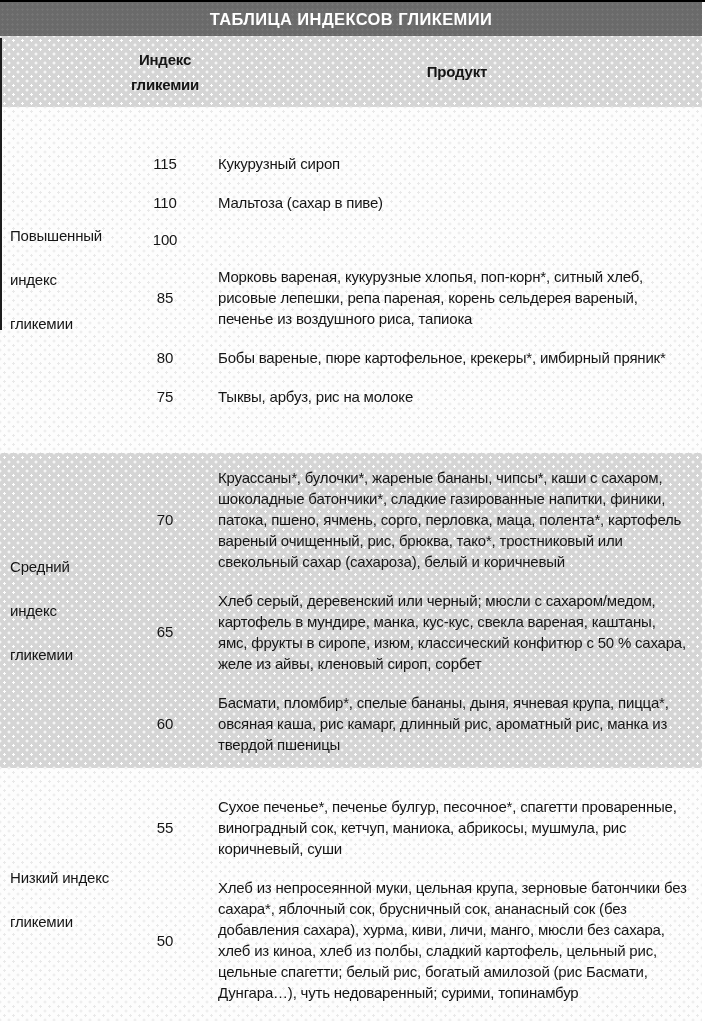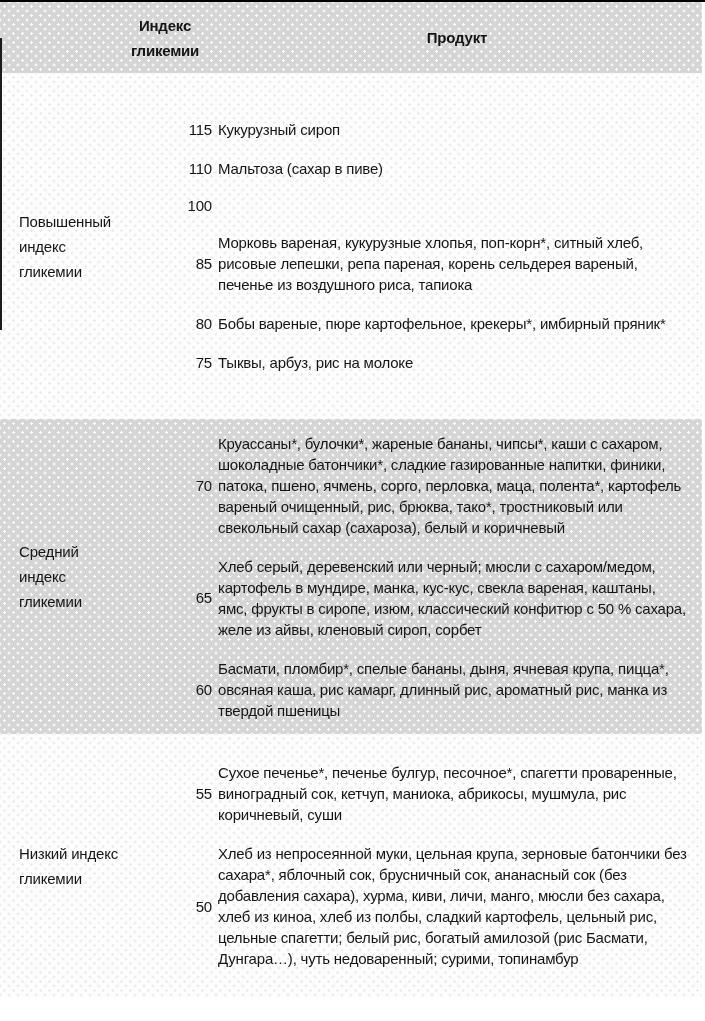--- a/index.html
+++ b/index.html
@@ -38,38 +38,39 @@
   .h-index{
     grid-column:2;display:flex;align-items:center;justify-content:center;
     text-align:center;line-height:25px;padding:0 6px;
   }
   .h-product{display:flex;align-items:center;justify-content:center;}
   .band{display:flex;margin-right:3px;box-sizing:border-box;}
   .band-0{height:346px;}
   .band-1{height:315px;}
   .band-2{height:263px;}
   .cat{
-    width:118px;box-sizing:border-box;padding-left:19px;
-    display:flex;align-items:center;line-height:25px;
+    width:118px;box-sizing:border-box;padding-left:10px;
+    display:flex;align-items:center;line-height:44px;
   }
   .rows{
     flex:1;display:flex;flex-direction:column;justify-content:center;
     row-gap:18px;padding:6px 0;box-sizing:border-box;
   }
   .row{display:grid;grid-template-columns:94px 1fr;column-gap:6px;}
-  .idx{text-align:right;align-self:center;}
+  .idx{text-align:center;align-self:center;}
   .prod{padding-right:14px;line-height:21px;align-self:center;}
   .edge-line{position:absolute;left:0;top:36px;width:2px;height:292px;background:#1c1c1c;}
 </style>
 </head>
 <body>
 
 <div class="page">
   <div class="edge-line"></div>
 
+  <div class="title-bar">ТАБЛИЦА ИНДЕКСОВ ГЛИКЕМИИ</div>
 
   <div class="header-row tone-gray">
     <div class="h-index">Индекс гликемии</div>
     <div class="h-product">Продукт</div>
   </div>
 
   <div id="sections">
   <section class="band band-0 tone-light">
     <div class="cat">Повышенный индекс гликемии</div>
     <div class="rows">

